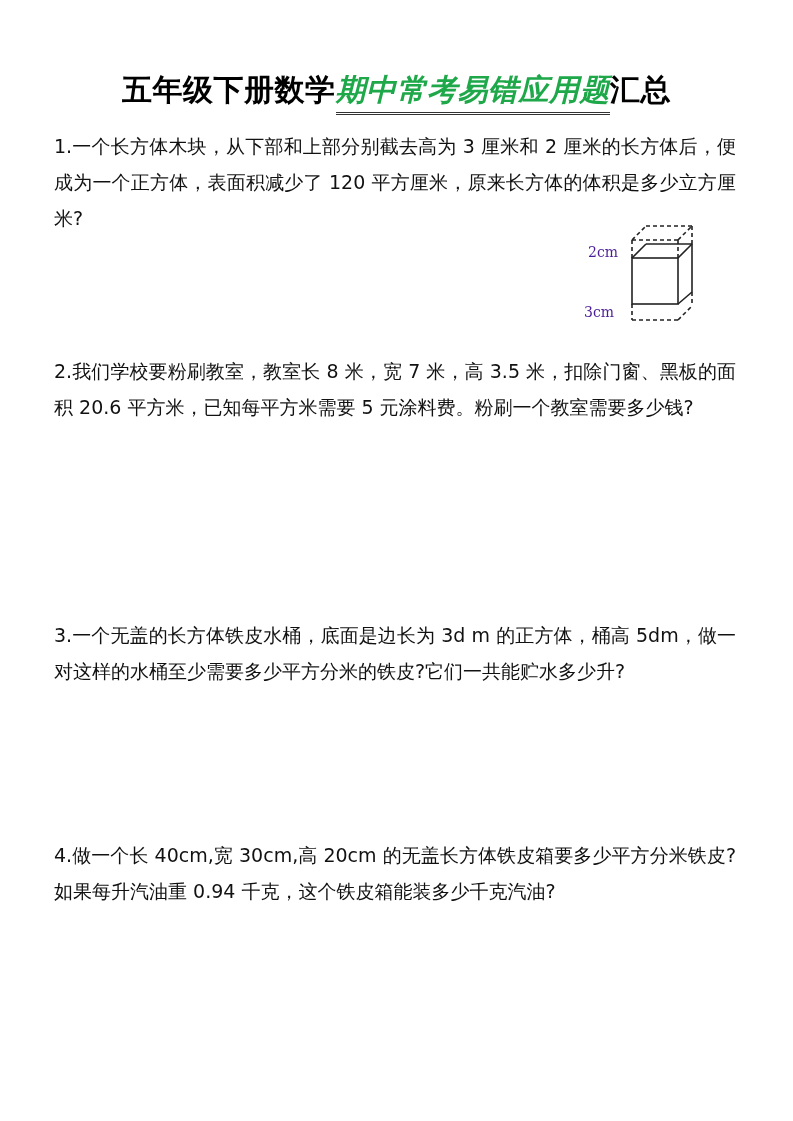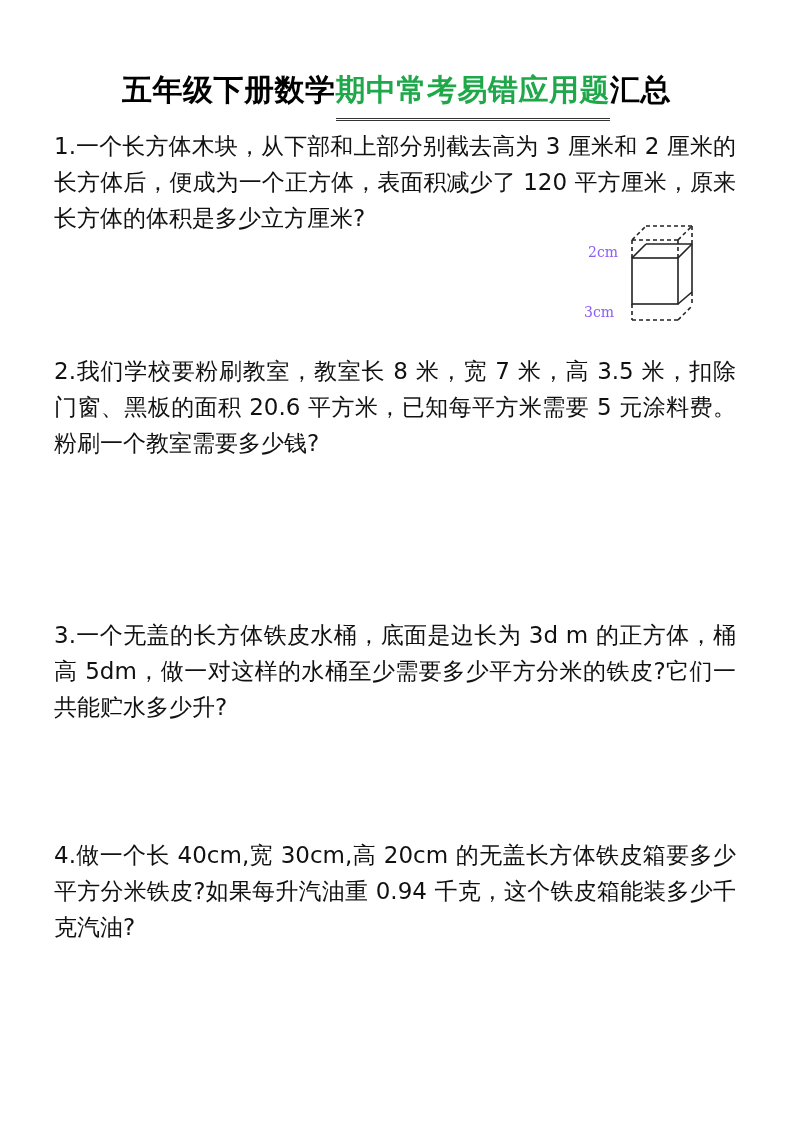--- a/index.html
+++ b/index.html
@@ -1,30 +1,30 @@
 <!DOCTYPE html>
 <html><head>
 <meta charset="utf-8">
 <style>
   html, body { margin: 0; padding: 0; background: #ffffff; }
   body { width: 793px; height: 1121px; position: relative; overflow: hidden;
          font-family: "DejaVu Sans", "Liberation Sans", sans-serif; color: #111; }
   .title { position: absolute; top: 70px; left: 0; width: 793px; text-align: center;
            font-size: 30px; font-weight: 900; letter-spacing: 0.5px; line-height: 40px; }
   .title .t-black { color: #000000; }
-  .title .t-green { color: #1fa84a; display: inline-block; position: relative; padding-bottom: 8px;
-                    border-bottom: 3px double #333; }
-  .q { position: absolute; left: 54px; width: 682px; font-size: 23px; line-height: 36px;
+  .title .t-green { color: #1fa84a; display: inline-block; position: relative; padding-bottom: 2px;
+                    border-bottom: 3px double #333; font-style: italic; }
+  .q { position: absolute; left: 54px; width: 682px; font-size: 19px; line-height: 36px;
        text-align: justify; color: #111; }
   .q1 { top: 128px; }
   .q2 { top: 353px; }
   .q3 { top: 617px; }
   .q4 { top: 837px; }
   .diagram { position: absolute; left: 584px; top: 222px; width: 120px; height: 106px; }
-  .dlabel { position: absolute; font-family: "DejaVu Serif", "Liberation Serif", serif; font-size: 14px; color: #8b5cf6; }
+  .dlabel { position: absolute; font-family: "DejaVu Serif", "Liberation Serif", serif; font-size: 14px; color: #4c1d95; }
 </style>
 </head>
 <body>
 
 <div class="title">
   <span class="t-black">五年级下册数学</span><span class="t-green">期中常考易错应用题</span><span class="t-black">汇总</span>
 </div>
 
 <div class="q q1">
   <span>1.</span><span>一个长方体木块，从下部和上部分别截去高为 3 厘米和 2 厘米的长方体后，便成为一个正方体，表面积减少了 120 平方厘米，原来长方体的体积是多少立方厘米?</span>

